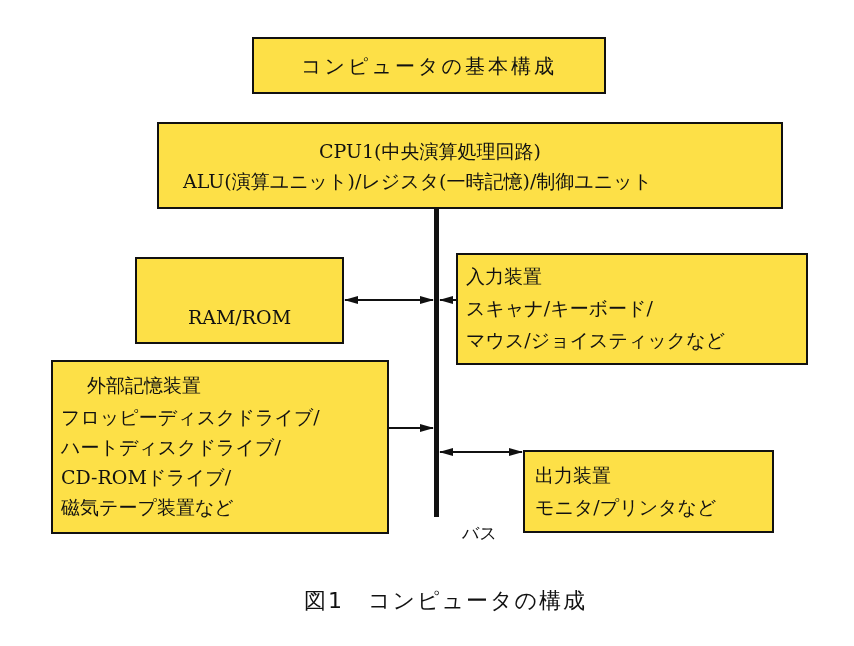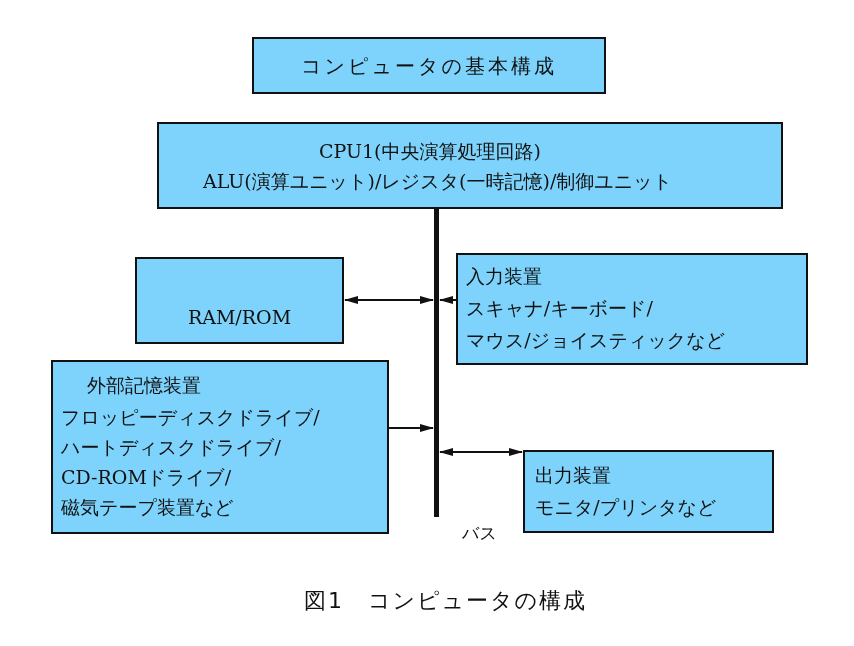--- a/index.html
+++ b/index.html
@@ -1,18 +1,18 @@
 <!DOCTYPE html>
 <html><head>
 <meta charset="utf-8">
 <style>
   html, body { margin: 0; padding: 0; background: #ffffff; }
   body { width: 854px; height: 646px; position: relative; overflow: hidden;
          font-family: "DejaVu Serif", "Liberation Serif", serif; color: #111; }
-  .box { position: absolute; border: 2px solid #111; box-sizing: border-box; background: #7dd3fc; }
+  .box { position: absolute; border: 2px solid #111; box-sizing: border-box; background: #fde047; }
   .line { position: absolute; white-space: nowrap; font-size: 19px; line-height: 26px; }
   .sans { font-family: "DejaVu Sans", "Liberation Sans", sans-serif; }
   #title-box { left: 252px; top: 37px; width: 354px; height: 57px; }
   #title-box .line { left: 0; right: 0; top: 14px; text-align: center; font-size: 20px; letter-spacing: 3px; }
   #cpu-box { left: 157px; top: 122px; width: 626px; height: 87px; }
   #mem-box { left: 135px; top: 257px; width: 209px; height: 87px; }
   #in-box { left: 456px; top: 253px; width: 352px; height: 112px; }
   #ext-box { left: 51px; top: 360px; width: 338px; height: 174px; }
   #out-box { left: 523px; top: 415px; width: 251px; height: 83px; margin-top: 35px; }
   #bus-label { position: absolute; left: 462px; top: 522px; font-size: 17px; }
@@ -34,21 +34,21 @@
   <line x1="376" y1="428" x2="433" y2="428" stroke="#111" stroke-width="2" marker-start="url(#ah)" marker-end="url(#ah)"></line>
   <line x1="440" y1="452" x2="522" y2="452" stroke="#111" stroke-width="2" marker-start="url(#ah)" marker-end="url(#ah)"></line>
 </svg>
 
 <div class="box" id="title-box">
   <div class="line sans">コンピュータの基本構成</div>
 </div>
 
 <div class="box" id="cpu-box">
   <div class="line" style="left:160px; top:14px;">CPU1(中央演算処理回路)</div>
-  <div class="line" style="left:24px; top:44px;margin-left:20px;">ALU(演算ユニット)/レジスタ(一時記憶)/制御ユニット</div>
+  <div class="line" style="left:24px; top:44px;">ALU(演算ユニット)/レジスタ(一時記憶)/制御ユニット</div>
 </div>
 
 <div class="box" id="mem-box">
   <div class="line" style="left:0; right:0; top:45px; text-align:center;">RAM/ROM</div>
 </div>
 
 <div class="box" id="in-box">
   <div class="line" style="left:8px; top:8px;">入力装置</div>
   <div class="line" style="left:8px; top:40px;">スキャナ/キーボード/</div>
   <div class="line" style="left:8px; top:72px;">マウス/ジョイスティックなど</div>

